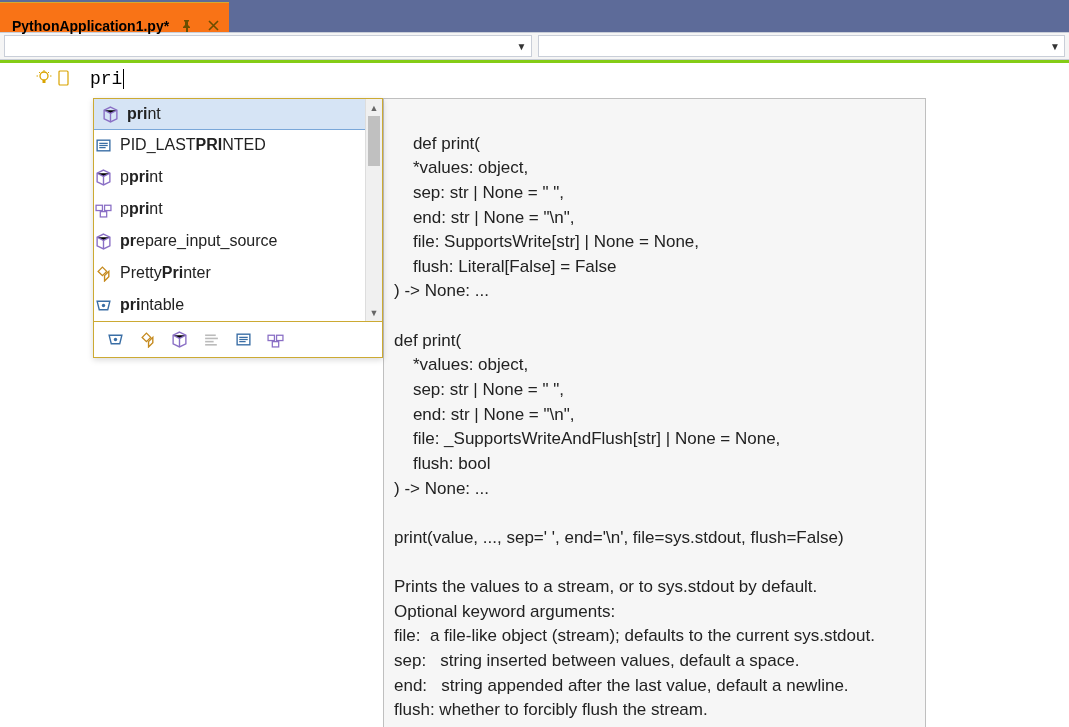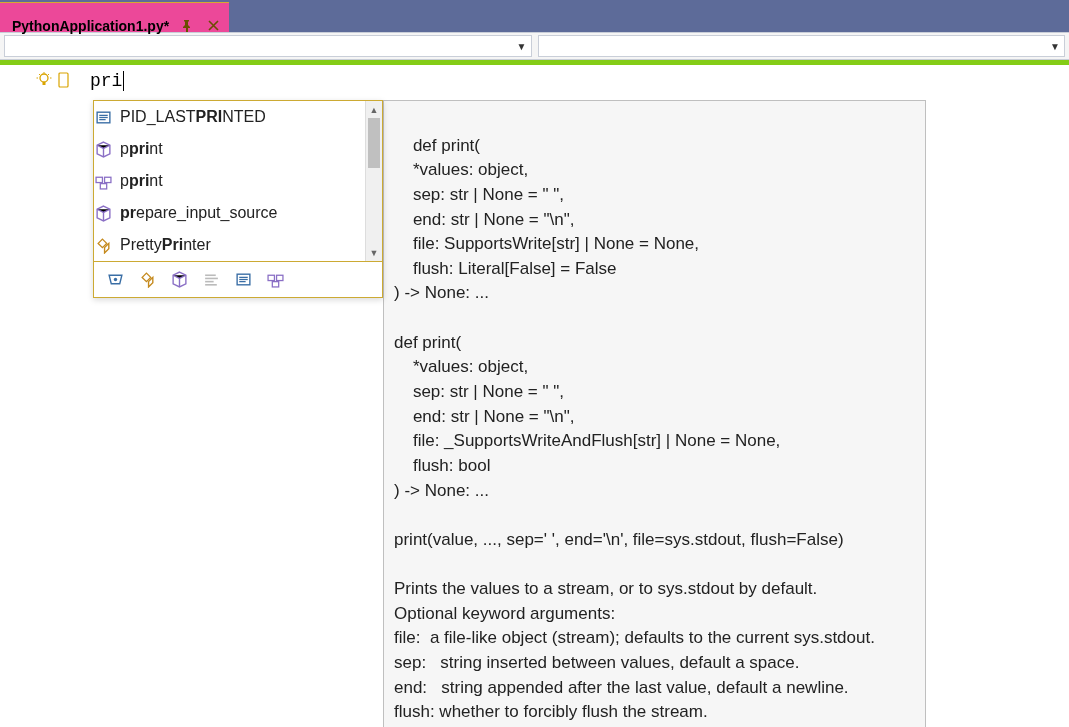--- a/index.html
+++ b/index.html
@@ -12,21 +12,21 @@
     overflow: hidden;
     position: relative;
   }
   .tab-bar {
     height: 32px;
     background: #5d6b99;
     display: flex;
     align-items: flex-end;
   }
   .tab {
-    background: #ec4899;
+    background: #f97316;
     height: 30px;
     display: flex;
     align-items: center;
     padding: 16px 8px 0 12px;
     font-weight: 600;
     font-size: 14px;
     color: #000;
     gap: 10px;
     border-top: 1px solid #d6a92f;
   }
@@ -57,21 +57,21 @@
     padding-right: 4px;
   }
   .combo .dropdown-arrow {
     color: #333;
     font-size: 10px;
   }
   .editor-area {
     background: #fff;
     position: relative;
     height: calc(100% - 60px);
-    border-top: 5px solid #84cc16;
+    border-top: 3px solid #84cc16;
   }
   .gutter {
     position: absolute;
     left: 0;
     top: 0;
     bottom: 0;
     width: 70px;
     background: #fff;
     display: flex;
     flex-direction: column;
@@ -246,20 +246,29 @@
           </svg>
       </span>
     </div>
   </div>
   <div class="code-line">
     <span>pri</span><span class="cursor"></span>
   </div>
 
   <div class="intellisense">
     <div class="intellisense-list" id="isl-list">
+        <div class="intellisense-item selected">
+          <span class="item-icon">
+            <svg width="17" height="17" viewBox="0 0 16 16">
+              <path d="M8 1l6 3v8l-6 3-6-3V4z" fill="none" stroke="#8a6fc5" stroke-width="1.3"></path>
+              <path d="M2 4l6 3 6-3M8 7v8" stroke="#8a6fc5" stroke-width="1.3"></path>
+            </svg>
+          </span>
+          <span class="item-label"><b>pri</b>nt</span>
+        </div>
         <div class="intellisense-item">
           <span class="item-icon">
             <svg width="17" height="17" viewBox="0 0 16 16">
               <rect x="2" y="3" width="12" height="10" fill="none" stroke="#3a6ea5" stroke-width="1.3"></rect>
               <line x1="4" y1="6" x2="12" y2="6" stroke="#3a6ea5" stroke-width="1.2"></line>
               <line x1="4" y1="8" x2="12" y2="8" stroke="#3a6ea5" stroke-width="1.2"></line>
               <line x1="4" y1="10" x2="10" y2="10" stroke="#3a6ea5" stroke-width="1.2"></line>
             </svg>
           </span>
           <span class="item-label">PID_LAST<b>PRI</b>NTED</span>
@@ -293,20 +302,29 @@
           <span class="item-label"><b>pr</b>epare_input_source</span>
         </div>
         <div class="intellisense-item">
           <span class="item-icon">
             <svg width="17" height="17" viewBox="0 0 16 16">
               <path d="M3 6l4-4 4 4-4 4z" fill="none" stroke="#c58a1e" stroke-width="1.3"></path>
               <path d="M9 10l4-4v5l-4 4z" fill="none" stroke="#c58a1e" stroke-width="1.3"></path>
             </svg>
           </span>
           <span class="item-label">Pretty<b>Pri</b>nter</span>
+        </div>
+        <div class="intellisense-item">
+          <span class="item-icon">
+            <svg width="17" height="17" viewBox="0 0 16 16">
+              <path d="M2 4h12l-2 8H4z" fill="none" stroke="#3a6ea5" stroke-width="1.3"></path>
+              <circle cx="8" cy="8" r="1.6" fill="#3a6ea5"></circle>
+            </svg>
+          </span>
+          <span class="item-label"><b>pri</b>ntable</span>
         </div>
         <div class="intellisense-scrollbar">
           <div class="scroll-up">▲</div>
           <div class="scroll-thumb"></div>
           <div class="scroll-down" style="position:absolute;bottom:0;left:0;right:0;">▼</div>
         </div>
       </div>
     <div class="intellisense-filter" id="isl-filter">
         <span class="filter-icon">
           <svg width="17" height="17" viewBox="0 0 16 16">

